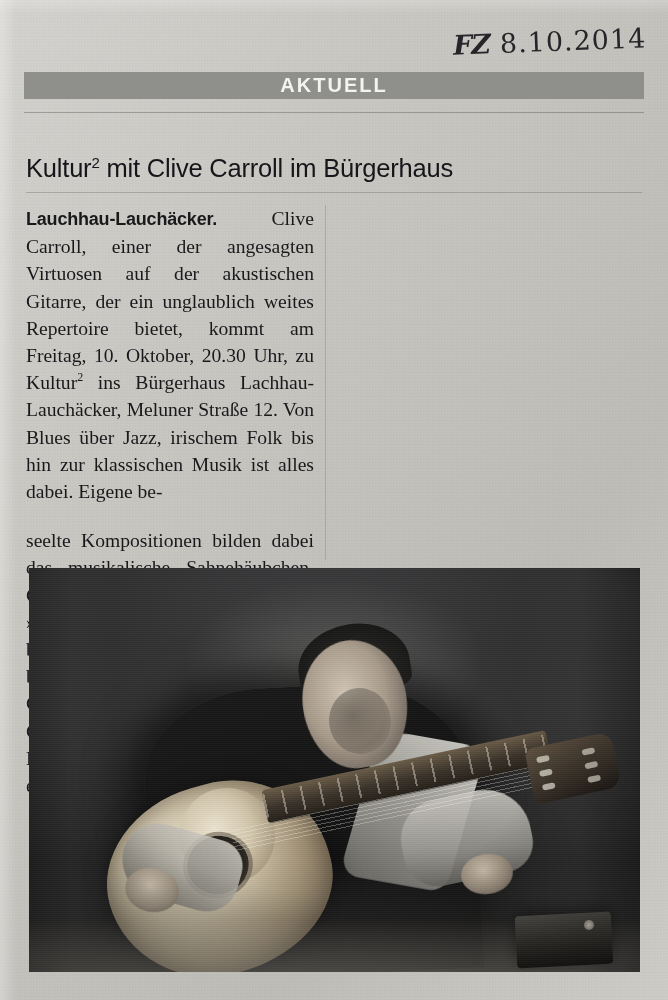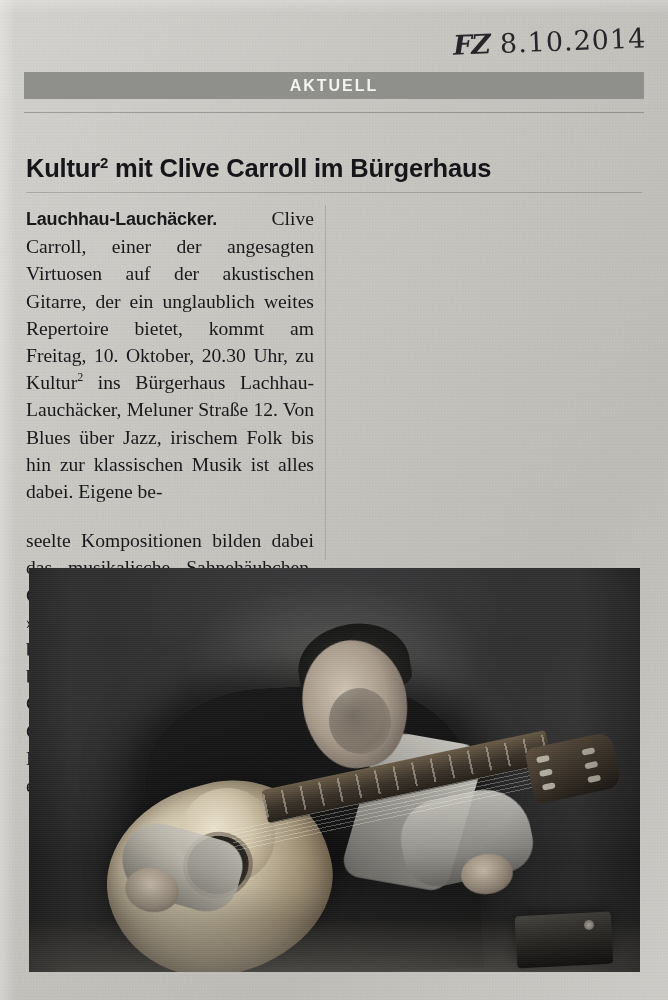--- a/index.html
+++ b/index.html
@@ -60,39 +60,39 @@
     height: 27px;
     background: #8f8f8c;
     display: flex;
     align-items: center;
     justify-content: center;
   }
   .section-bar .label {
     color: #f3f3f0;
     font-family: "Liberation Sans", sans-serif;
     font-weight: 700;
-    font-size: 16px;
+    font-size: 20px;
     letter-spacing: 2.0px;
   }
   .rule-under-bar {
     position: absolute;
     left: 24px;
     top: 112px;
     width: 620px;
     height: 1px;
     background: rgba(40,40,40,0.30);
   }
   
   .headline {
     position: absolute;
     left: 26px;
     top: 136px;
     width: 616px;
     font-family: "Liberation Sans", sans-serif;
-    font-weight: 700;
+    font-weight: 400;
     font-size: 25.5px;
     line-height: 30px;
     color: #16161a;
     letter-spacing: -0.2px;
   }
   .headline sup {
     font-size: 15px;
     vertical-align: super;
     line-height: 0;
   }

